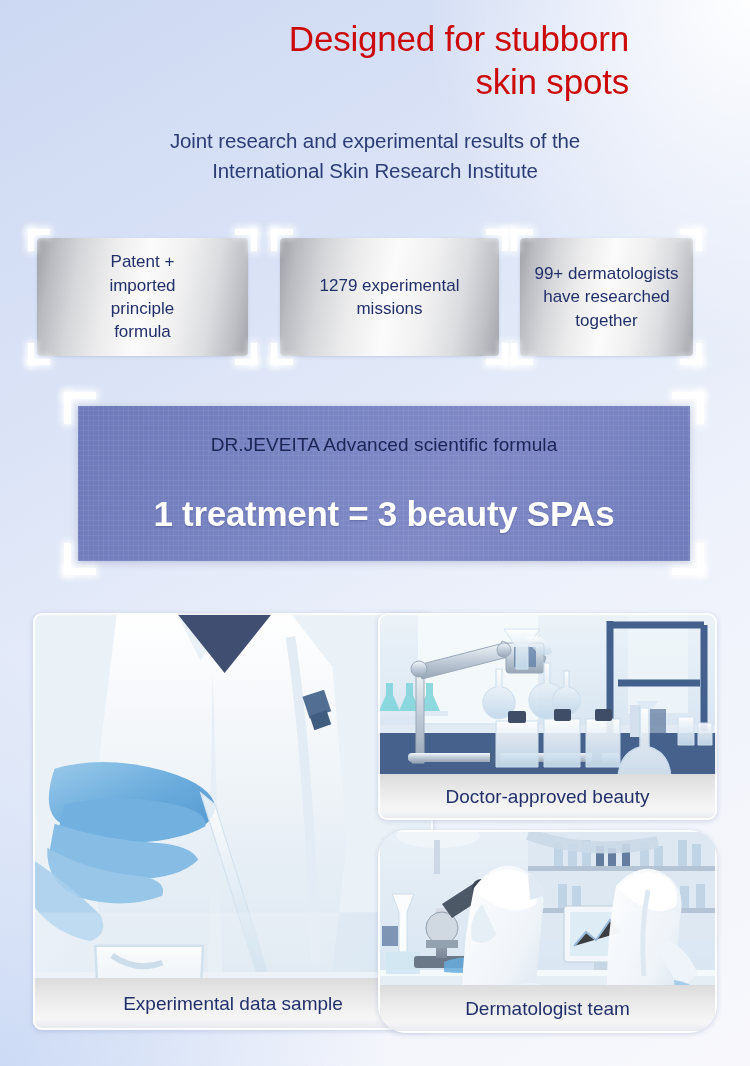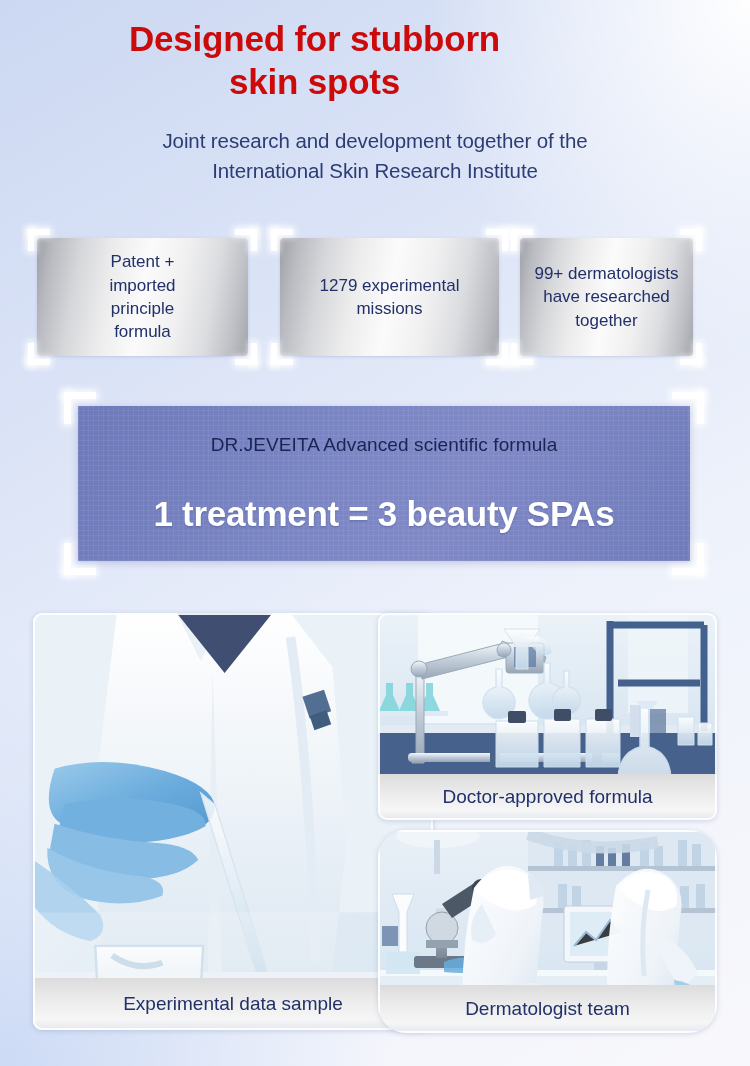--- a/index.html
+++ b/index.html
@@ -11,22 +11,22 @@
   .page{
     position:relative;width:750px;height:1066px;overflow:hidden;
     background:
       radial-gradient(ellipse 70% 55% at 100% 0%, rgba(255,255,255,.98) 0%, rgba(255,255,255,0) 62%),
       radial-gradient(ellipse 80% 60% at 0% 100%, rgba(198,214,244,.85) 0%, rgba(198,214,244,0) 65%),
       linear-gradient(150deg,#ccd8f2 0%,#dde5f7 34%,#eef2fb 62%,#f8f8fc 100%);
   }
 
   
   .headline{
-    position:absolute;left:0;top:18px;width:629px;text-align:center;
-    color:#cc0a0a;font-weight:bold;font-size:35px;line-height:1.22;
+    position:absolute;left:0;top:18px;width:629px;text-align:right;
+    color:#cc0a0a;font-weight:normal;font-size:35px;line-height:1.22;
     letter-spacing:-.2px;
   }
   .subtitle{
     position:absolute;left:0;top:126px;width:750px;text-align:center;
     color:#2c3c74;font-size:20.5px;line-height:1.45;letter-spacing:-.1px;
   }
 
   
   .cards{position:absolute;left:0;top:238px;width:750px;height:120px;}
   .card{
@@ -122,21 +122,21 @@
 <body>
 
 <div class="page">
 
   <div class="headline">
     <div>Designed for stubborn</div>
     <div>skin spots</div>
   </div>
 
   <div class="subtitle">
-    <div>Joint research and development together of the</div>
+    <div>Joint research and experimental results of the</div>
     <div>International Skin Research Institute</div>
   </div>
 
   <div class="cards">
 
     <div class="card">
       <span class="brk tl"></span>
       <span class="brk tr"></span>
       <span class="brk bl"></span>
       <span class="brk br"></span>
@@ -331,21 +331,21 @@
       <path d="M264 92 l9 0 0 40 a26 30 0 1 1 -9 0 z" fill="url(#Rglass)" stroke="#c2d7ea" stroke-width="1.5" transform="translate(-2,2)"></path>
       <path d="M258 88 l22 0 -6 8 -10 0 z" fill="#dbe8f4"></path>
 
       <g fill="url(#Rglass)" stroke="#cadcec" stroke-width="1">
         <path d="M300 104 h16 v28 h-16 z"></path>
         <path d="M320 110 h14 v22 h-14 z"></path>
       </g>
 
       <rect width="339" height="207" fill="#ffffff" opacity=".10"></rect>
     </svg>
-    <div class="caption">Doctor-approved formula</div>
+    <div class="caption">Doctor-approved beauty</div>
     <div class="photo-frame"></div>
   </div>
 
   <div class="photo-card photo-br">
     <svg class="photo-img" viewBox="0 0 339 203" preserveAspectRatio="xMidYMid slice">
       <defs>
         <linearGradient id="Bbg" x1="0" y1="0" x2="0" y2="1">
           <stop offset="0" stop-color="#e7eff7"></stop>
             <stop offset="1" stop-color="#cfe0ee"></stop>
         </linearGradient>

